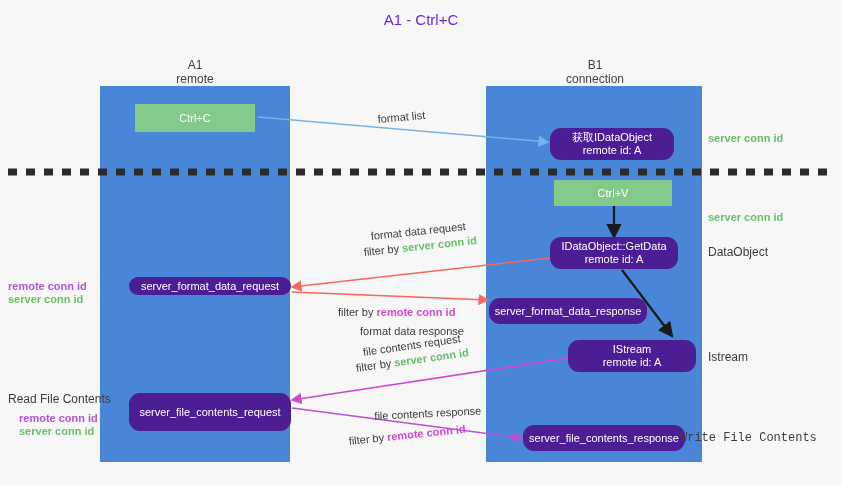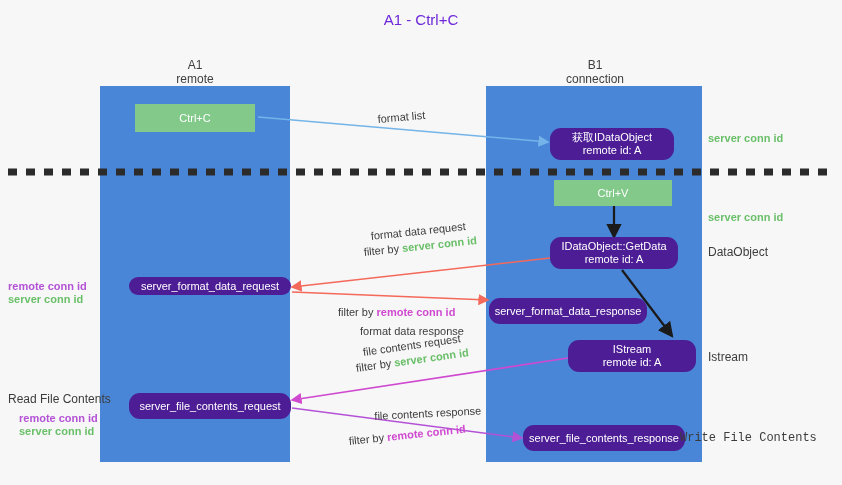--- a/index.html
+++ b/index.html
@@ -125,21 +125,21 @@
     <span>
       <span class="two-line">IStream</span>
       <span class="two-line">remote id: A</span>
     </span>
   </div>
 
   <div class="box orange" style="left:129px;top:277px;width:162px;height:18px;">server_format_data_request</div>
 
   <div class="box orange" style="left:489px;top:288px;width:158px;height:26px;margin-top:10px;">server_format_data_response</div>
 
-  <div class="box orange" style="left:129px;top:393px;width:162px;height:26px;">server_file_contents_request</div>
+  <div class="box orange" style="left:129px;top:393px;width:162px;height:38px;">server_file_contents_request</div>
 
   <div class="box orange" style="left:523px;top:425px;width:162px;height:26px;">server_file_contents_response</div>
 
   <div class="lbl green" style="left:708px;top:131px;">server conn id</div>
   <div class="lbl green" style="left:708px;top:210px;">server conn id</div>
   <div class="lbl dark" style="left:708px;top:245px;">DataObject</div>
   <div class="lbl dark" style="left:708px;top:350px;">Istream</div>
   <div class="lbl dark" style="left:680px;top:431px;font-family:Liberation Mono, monospace;">Write File Contents</div>
 
   <div class="lbl purple" style="left:8px;top:279px;">remote conn id</div>

